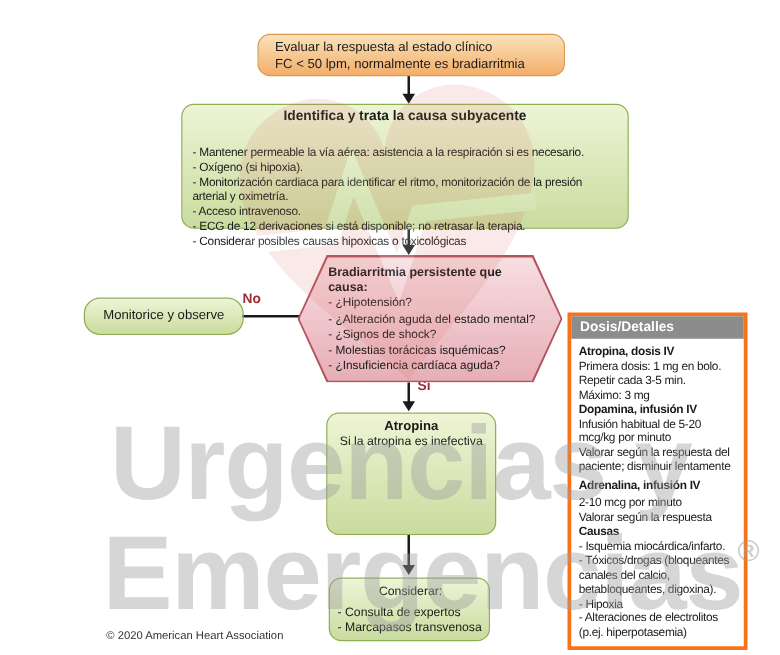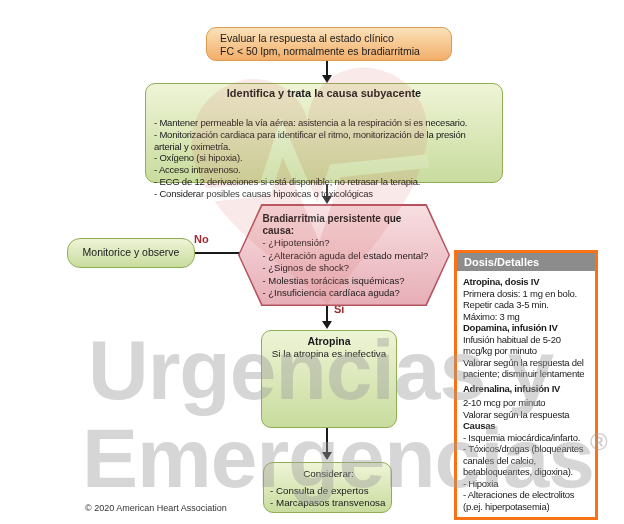--- a/index.html
+++ b/index.html
@@ -68,22 +68,22 @@
     <div>FC &lt; 50 lpm, normalmente es bradiarritmia</div>
   </div>
 
   <div class="al-v" style="left:326px;top:60px;height:17px;"></div>
   <div class="ah-down" style="left:322px;top:75px;"></div>
 
   <div class="rbox green identify-box z2">
     <div class="identify-title">Identifica y trata la causa subyacente</div>
     <div class="identify-list">
         <div>- Mantener permeable la vía aérea: asistencia a la respiración si es necesario.</div>
+        <div>- Oxígeno (si hipoxia).</div>
         <div>- Monitorización cardiaca para identificar el ritmo, monitorización de la presión arterial y oximetría.</div>
-        <div>- Oxígeno (si hipoxia).</div>
         <div>- Acceso intravenoso.</div>
         <div>- ECG de 12 derivaciones si está disponible; no retrasar la terapia.</div>
         <div>- Considerar posibles causas hipoxicas o toxicológicas</div>
       </div>
   </div>
 
   <div class="al-v" style="left:326px;top:184px;height:13px;"></div>
   <div class="ah-down" style="left:322px;top:196px;"></div>
 
   <div class="abs hex-outer z2">

